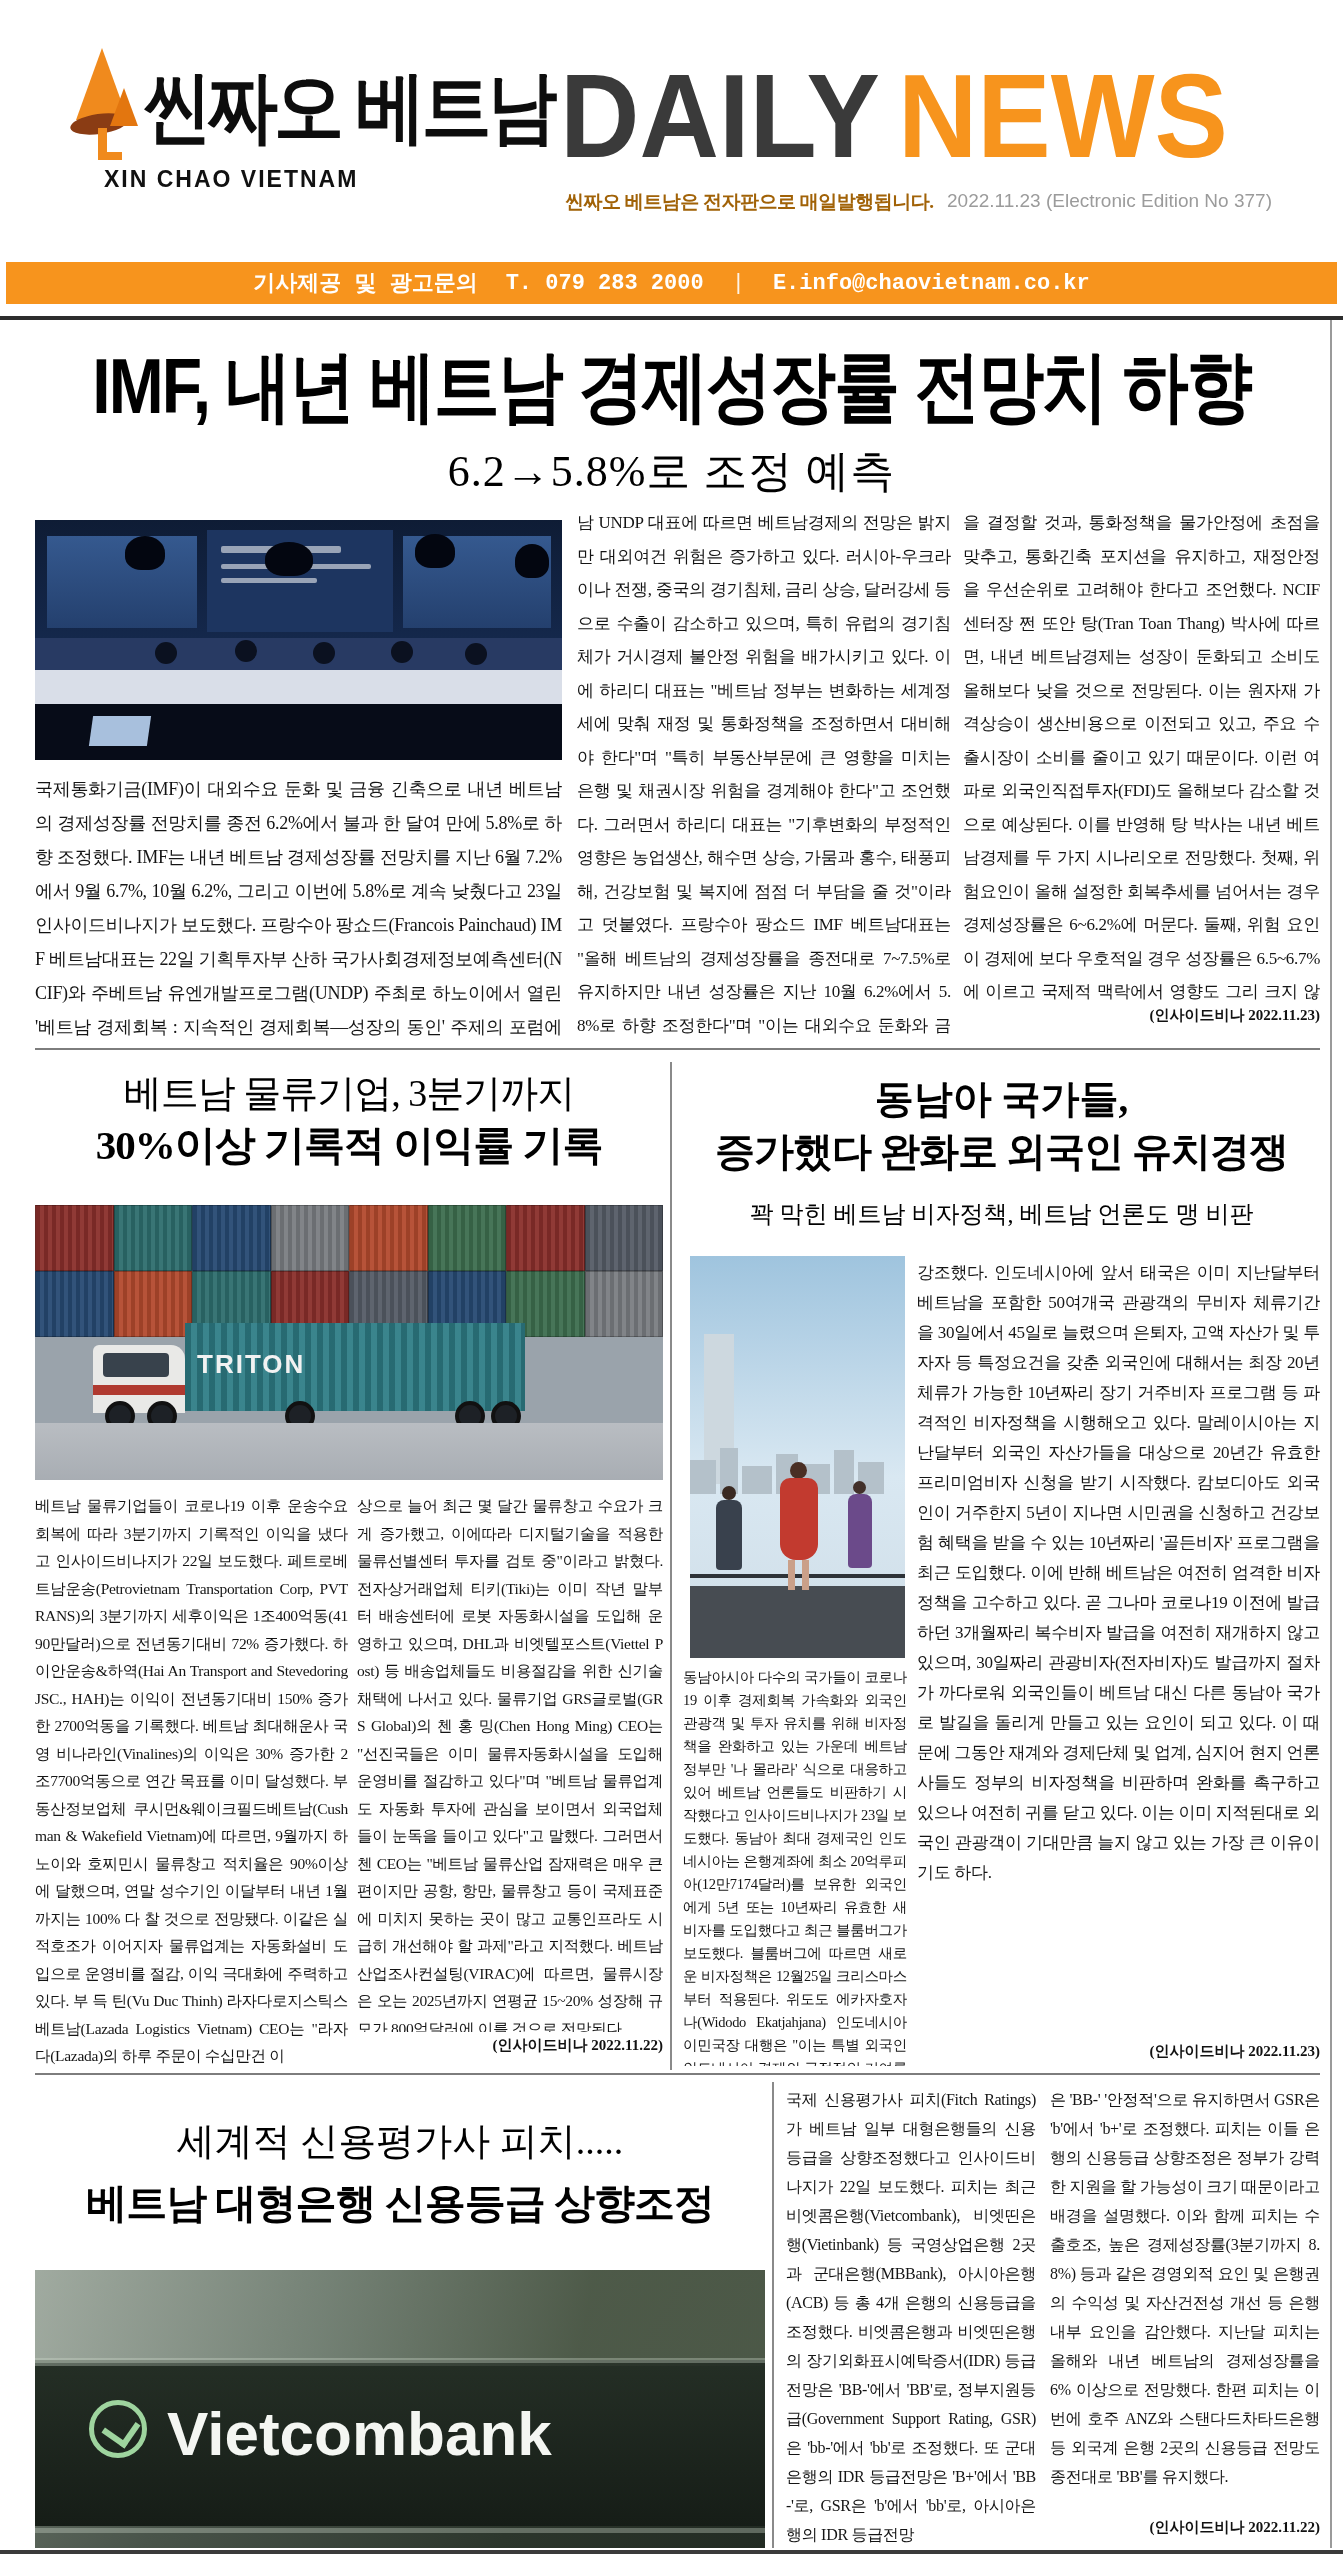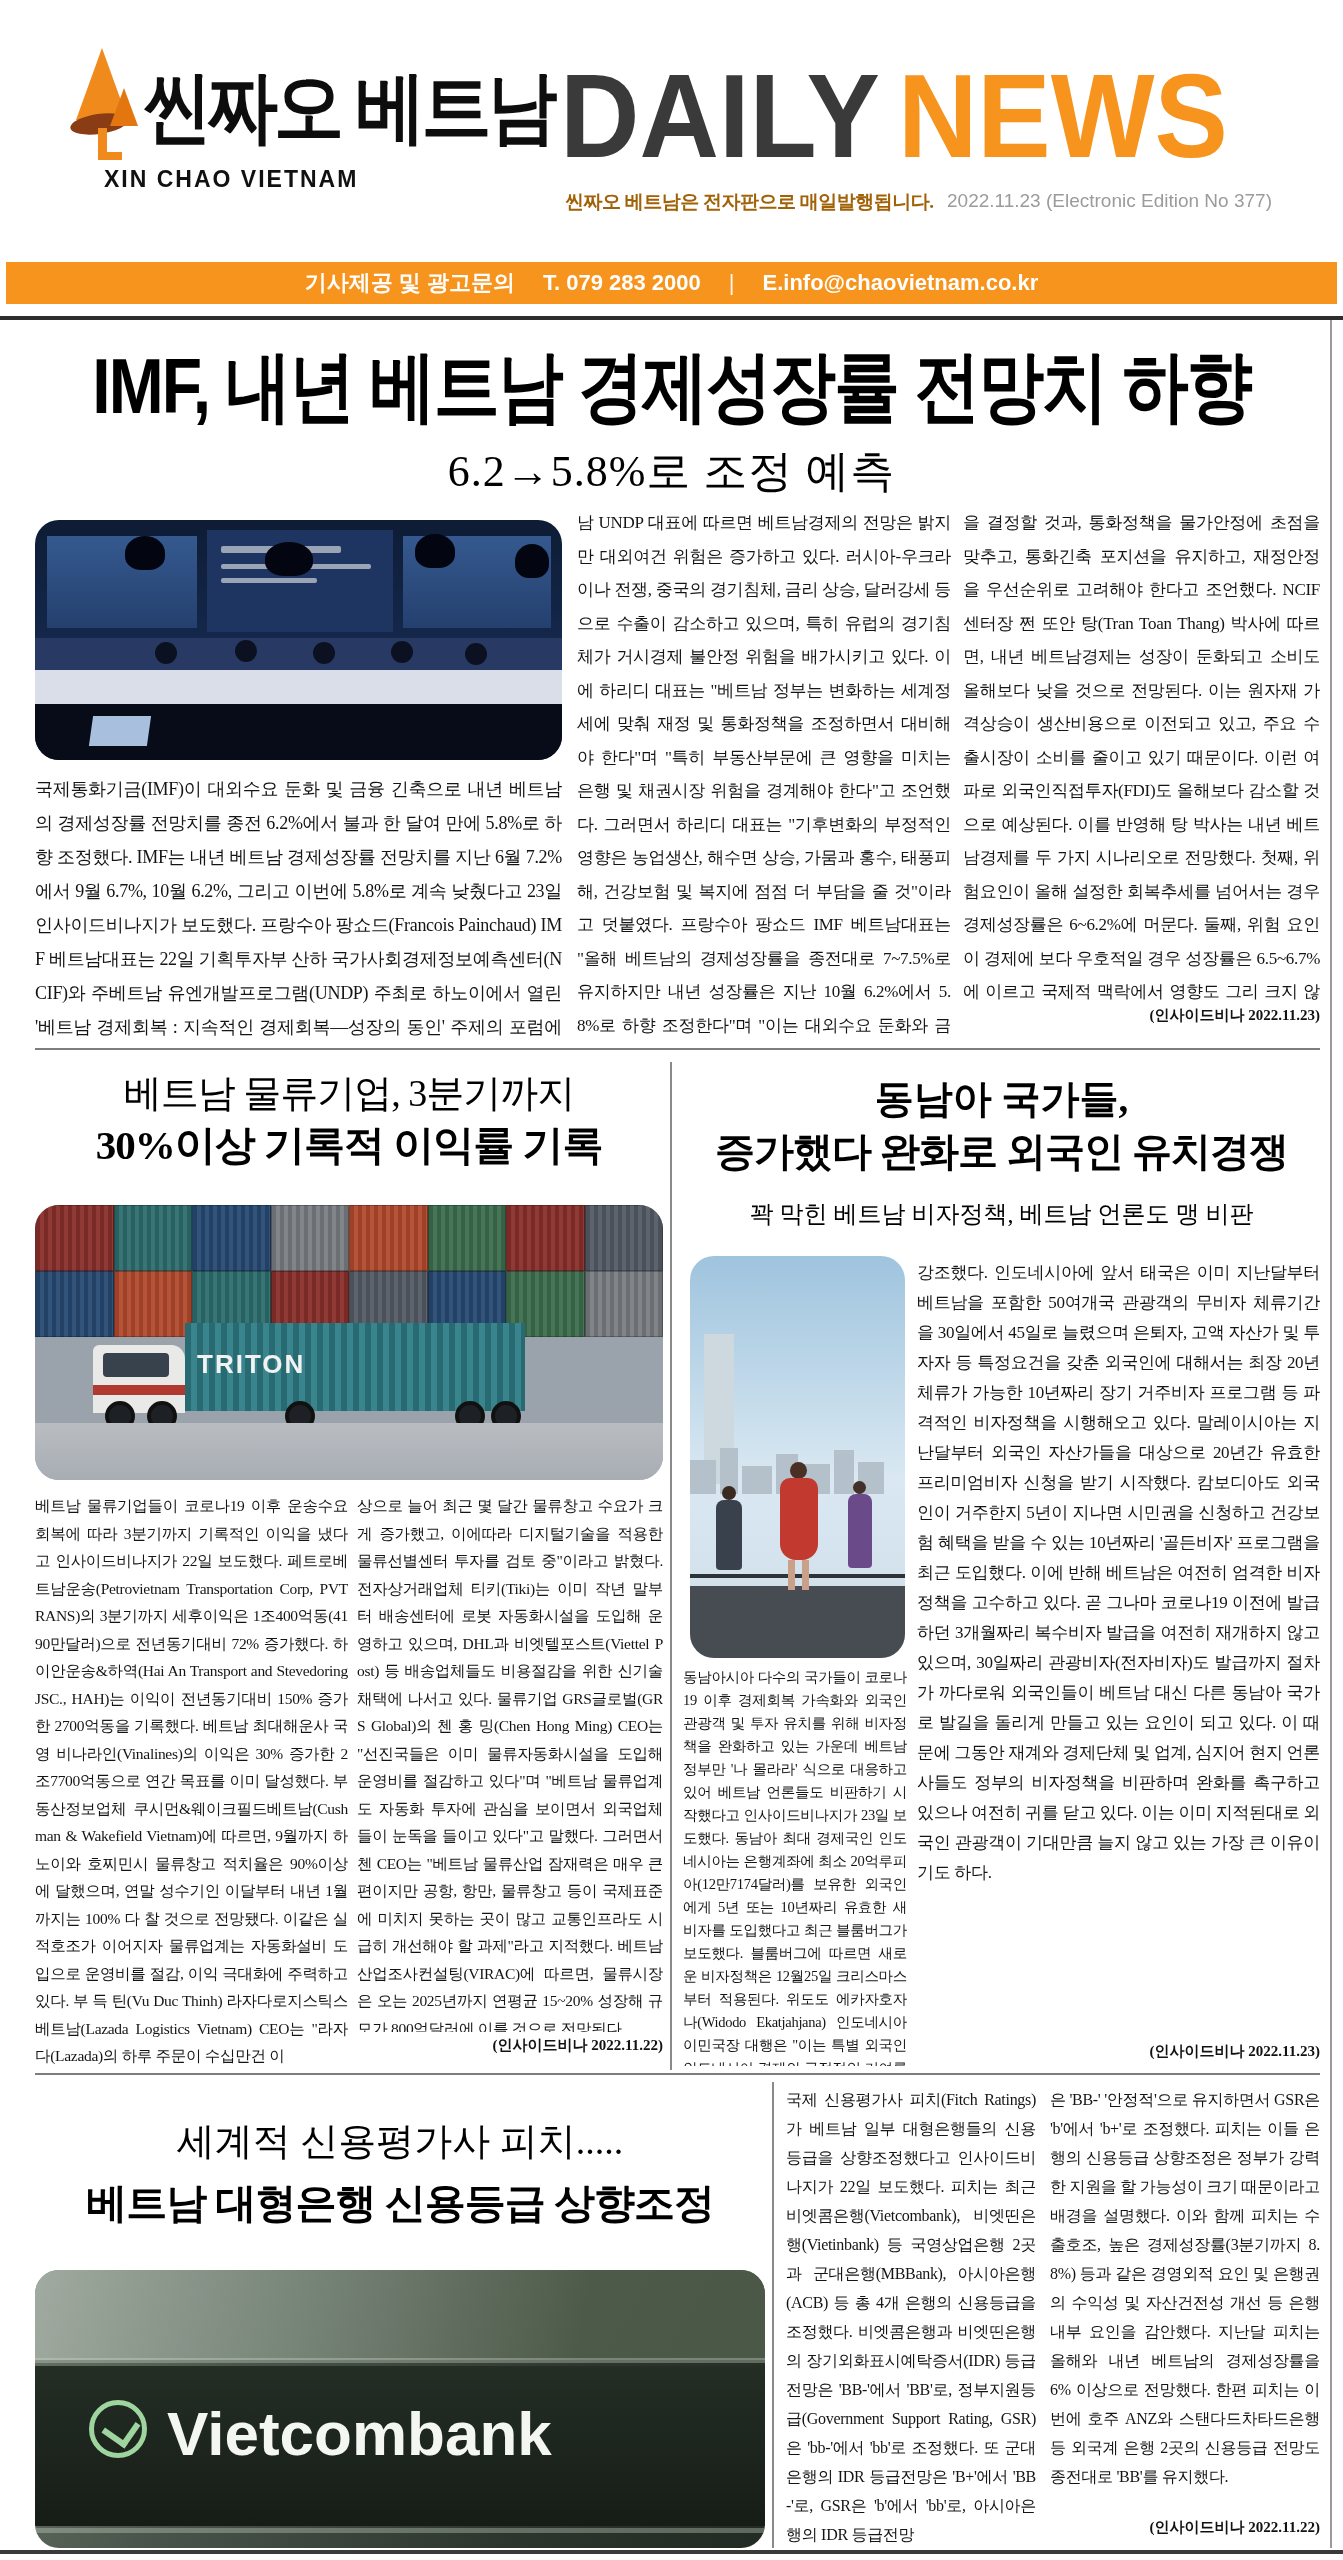--- a/index.html
+++ b/index.html
@@ -29,39 +29,39 @@
     font-family:"Liberation Sans", sans-serif; font-weight:700; font-size:110px;
     letter-spacing:0px; line-height:118px; transform:scaleY(1.08); transform-origin:top left; }
   .masthead .daily { color:#3a3a3a; }
   .masthead .news { color:#f7941d; margin-left:18px; }
   .tagline { position:absolute; left:565px; top:189px; font-size:19px; font-weight:700;
     color:#a16207; letter-spacing:-0.5px; }
   .edition { position:absolute; left:947px; top:190px; font-size:19px; color:#9b9b9b;
     font-family:"Liberation Sans", sans-serif;text-align:right; }
   .contact-bar { position:absolute; left:6px; right:6px; top:262px; height:42px; background:#f7941d;
     color:#fff; display:flex; align-items:center; justify-content:center;
-    font-family:Liberation Sans, sans-serif; font-weight:700; font-size:22px; }
+    font-family:Liberation Mono, monospace; font-weight:700; font-size:22px; }
   .contact-bar span { margin:0 14px; }
   .contact-bar .sep { font-weight:400; opacity:.9; }
   .top-rule { position:absolute; left:0; top:316px; width:100%; height:4px; background:#2d2d2d; }
 
   
   .headline-sans { font-family:"Liberation Sans", sans-serif; font-weight:900; color:#000;
     text-align:center; letter-spacing:-2px; }
   .headline-serif { font-family:"Liberation Serif", serif; color:#000; text-align:center; }
   .col { position:absolute; text-align:justify; overflow:hidden; word-break:break-all;
     letter-spacing:-0.3px; color:#141414; }
   .attr { position:absolute; text-align:right; font-weight:700; font-size:15px; color:#111; }
   .rule-h { position:absolute; height:2px; background:#7d7d7d; }
   .rule-v { position:absolute; width:2px; background:#8a8a8a; }
   .edge-r { position:absolute; left:1330px; top:320px; width:2px; height:2228px; background:#9a9a9a; }
   .bottom-rule { position:absolute; left:0; top:2550px; width:100%; height:4px; background:#3a3a3a; }
 
   
-  .photo { position:absolute; overflow:hidden;border-radius:24px; }
+  .photo { position:absolute; overflow:hidden; }
   .ph1 { left:35px; top:520px; width:527px; height:240px; background:linear-gradient(#0e1c35,#15294e 55%,#0b1426); }
   .ph1 .scrA { position:absolute; left:12px; top:16px; width:150px; height:92px; background:linear-gradient(#35598f,#24406e); }
   .ph1 .scrB { position:absolute; left:368px; top:16px; width:148px; height:92px; background:linear-gradient(#35598f,#24406e); }
   .ph1 .backdrop { position:absolute; left:172px; top:10px; width:186px; height:102px; background:#1d3560; }
   .ph1 .bar { position:absolute; height:7px; background:rgba(255,255,255,.55); border-radius:2px; }
   .ph1 .dais { position:absolute; left:0; top:118px; width:100%; height:38px; background:#283a63; }
   .ph1 .cloth { position:absolute; left:0; top:150px; width:100%; height:34px; background:#d9dee8; }
   .ph1 .head { position:absolute; width:22px; height:22px; border-radius:50%; background:#0b1120; }
   .ph1 .crowd { position:absolute; left:0; top:184px; width:100%; height:56px; background:#070c18; }
   .ph1 .chead { position:absolute; width:40px; height:34px; border-radius:50% 50% 40% 40%; background:#030610; top:16px; }

